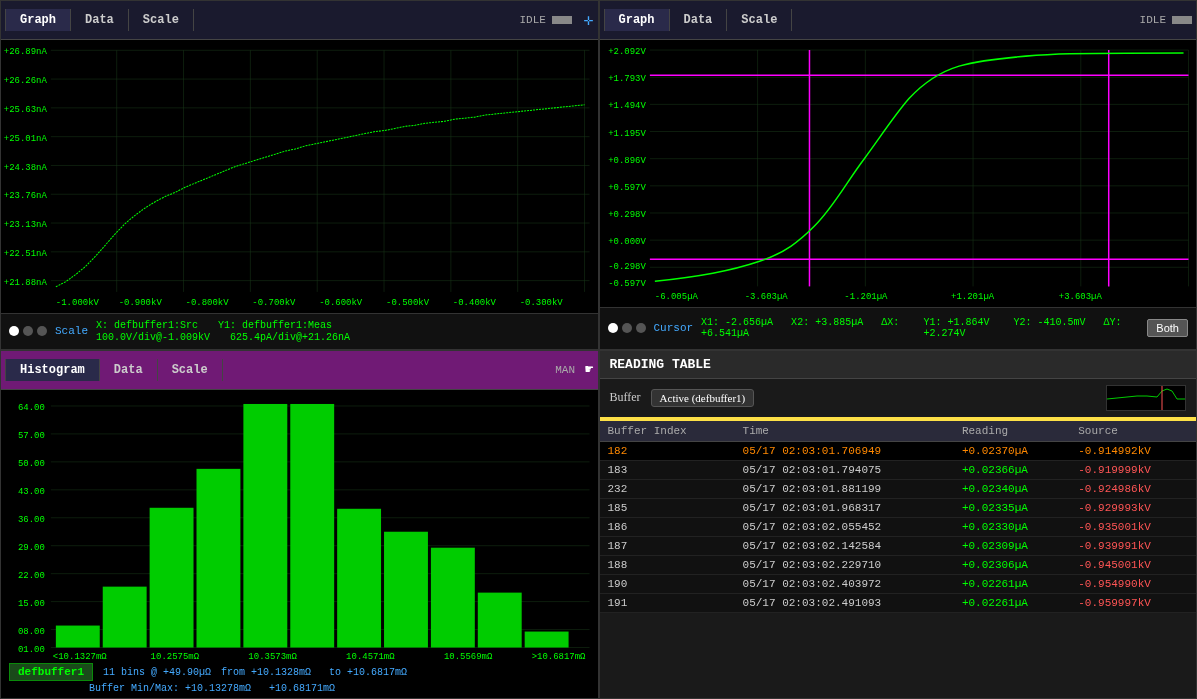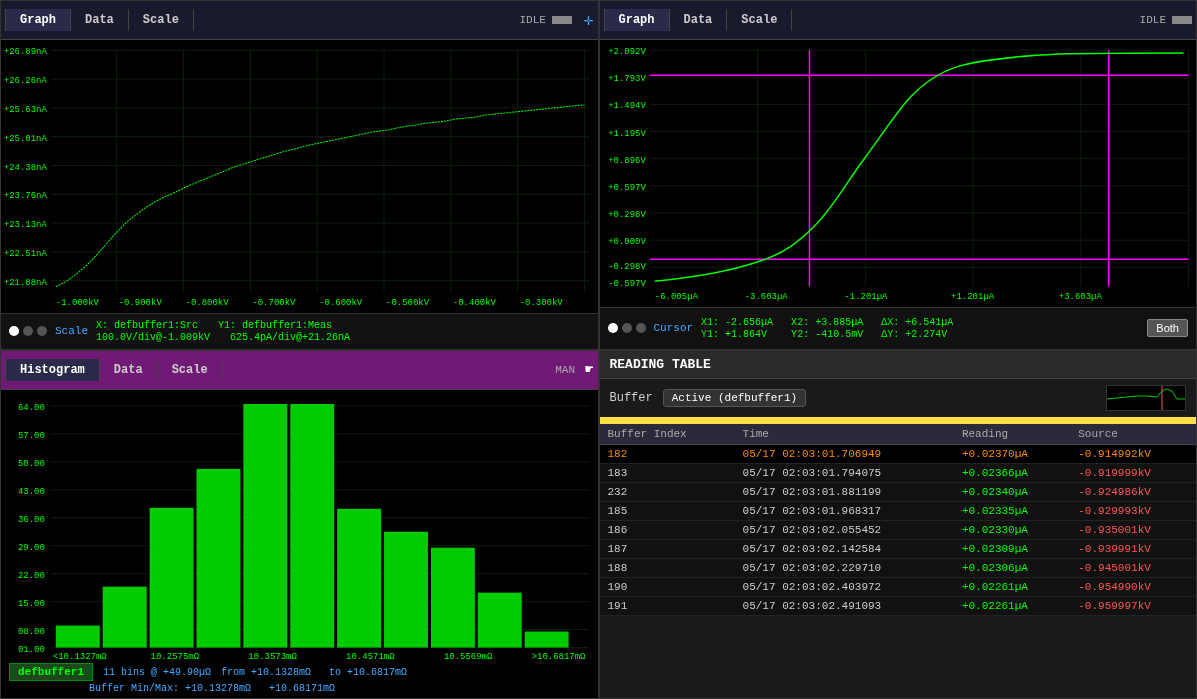--- a/index.html
+++ b/index.html
@@ -125,22 +125,23 @@
       padding: 6px 10px;
       border-bottom: 1px solid #444;
       flex-shrink: 0;
     }
     .buffer-row {
       display: flex;
       align-items: center;
       padding: 6px 10px;
       gap: 10px;
       background: #1a1a1a;
-      border-bottom: 7px solid #fde047;
+      border-bottom: 4px solid #fde047;
       flex-shrink: 0;
+      font-family: Liberation Serif, serif;
     }
     .buffer-label {
       color: #ccc;
       font-size: 12px;
     }
     .buffer-select {
       background: #333;
       color: #fff;
       border: 1px solid #555;
       padding: 2px 8px;
@@ -376,21 +377,21 @@
       <text x="46" y="245" class="y-axis-label" text-anchor="end">-0.597V</text>
     </svg>
   </div>
   <div class="bottom-bar" style="height:42px;">
     <div class="dot-controls">
       <div class="dot active"></div>
       <div class="dot"></div>
       <div class="dot"></div>
     </div>
     <div class="info-label" style="color:#4af;font-size:11px;">Cursor</div>
-    <div style="display:flex;flex-direction:column;gap:1px;flex:1;">
+    <div style="display:flex;flex-direction:row;gap:1px;flex:1;">
       <span style="color:#0f0;font-size:10px;">X1: -2.656µA&nbsp;&nbsp;&nbsp;X2: +3.885µA&nbsp;&nbsp;&nbsp;ΔX: +6.541µA</span>
       <span style="color:#0f0;font-size:10px;">Y1: +1.864V&nbsp;&nbsp;&nbsp;&nbsp;Y2: -410.5mV&nbsp;&nbsp;&nbsp;ΔY: +2.274V</span>
     </div>
     <button class="both-btn">Both</button>
   </div>
 </div>
 
 <div class="panel" id="panel3">
   <div class="top-bar">
     <div class="top-bar-tab active">Histogram</div>

